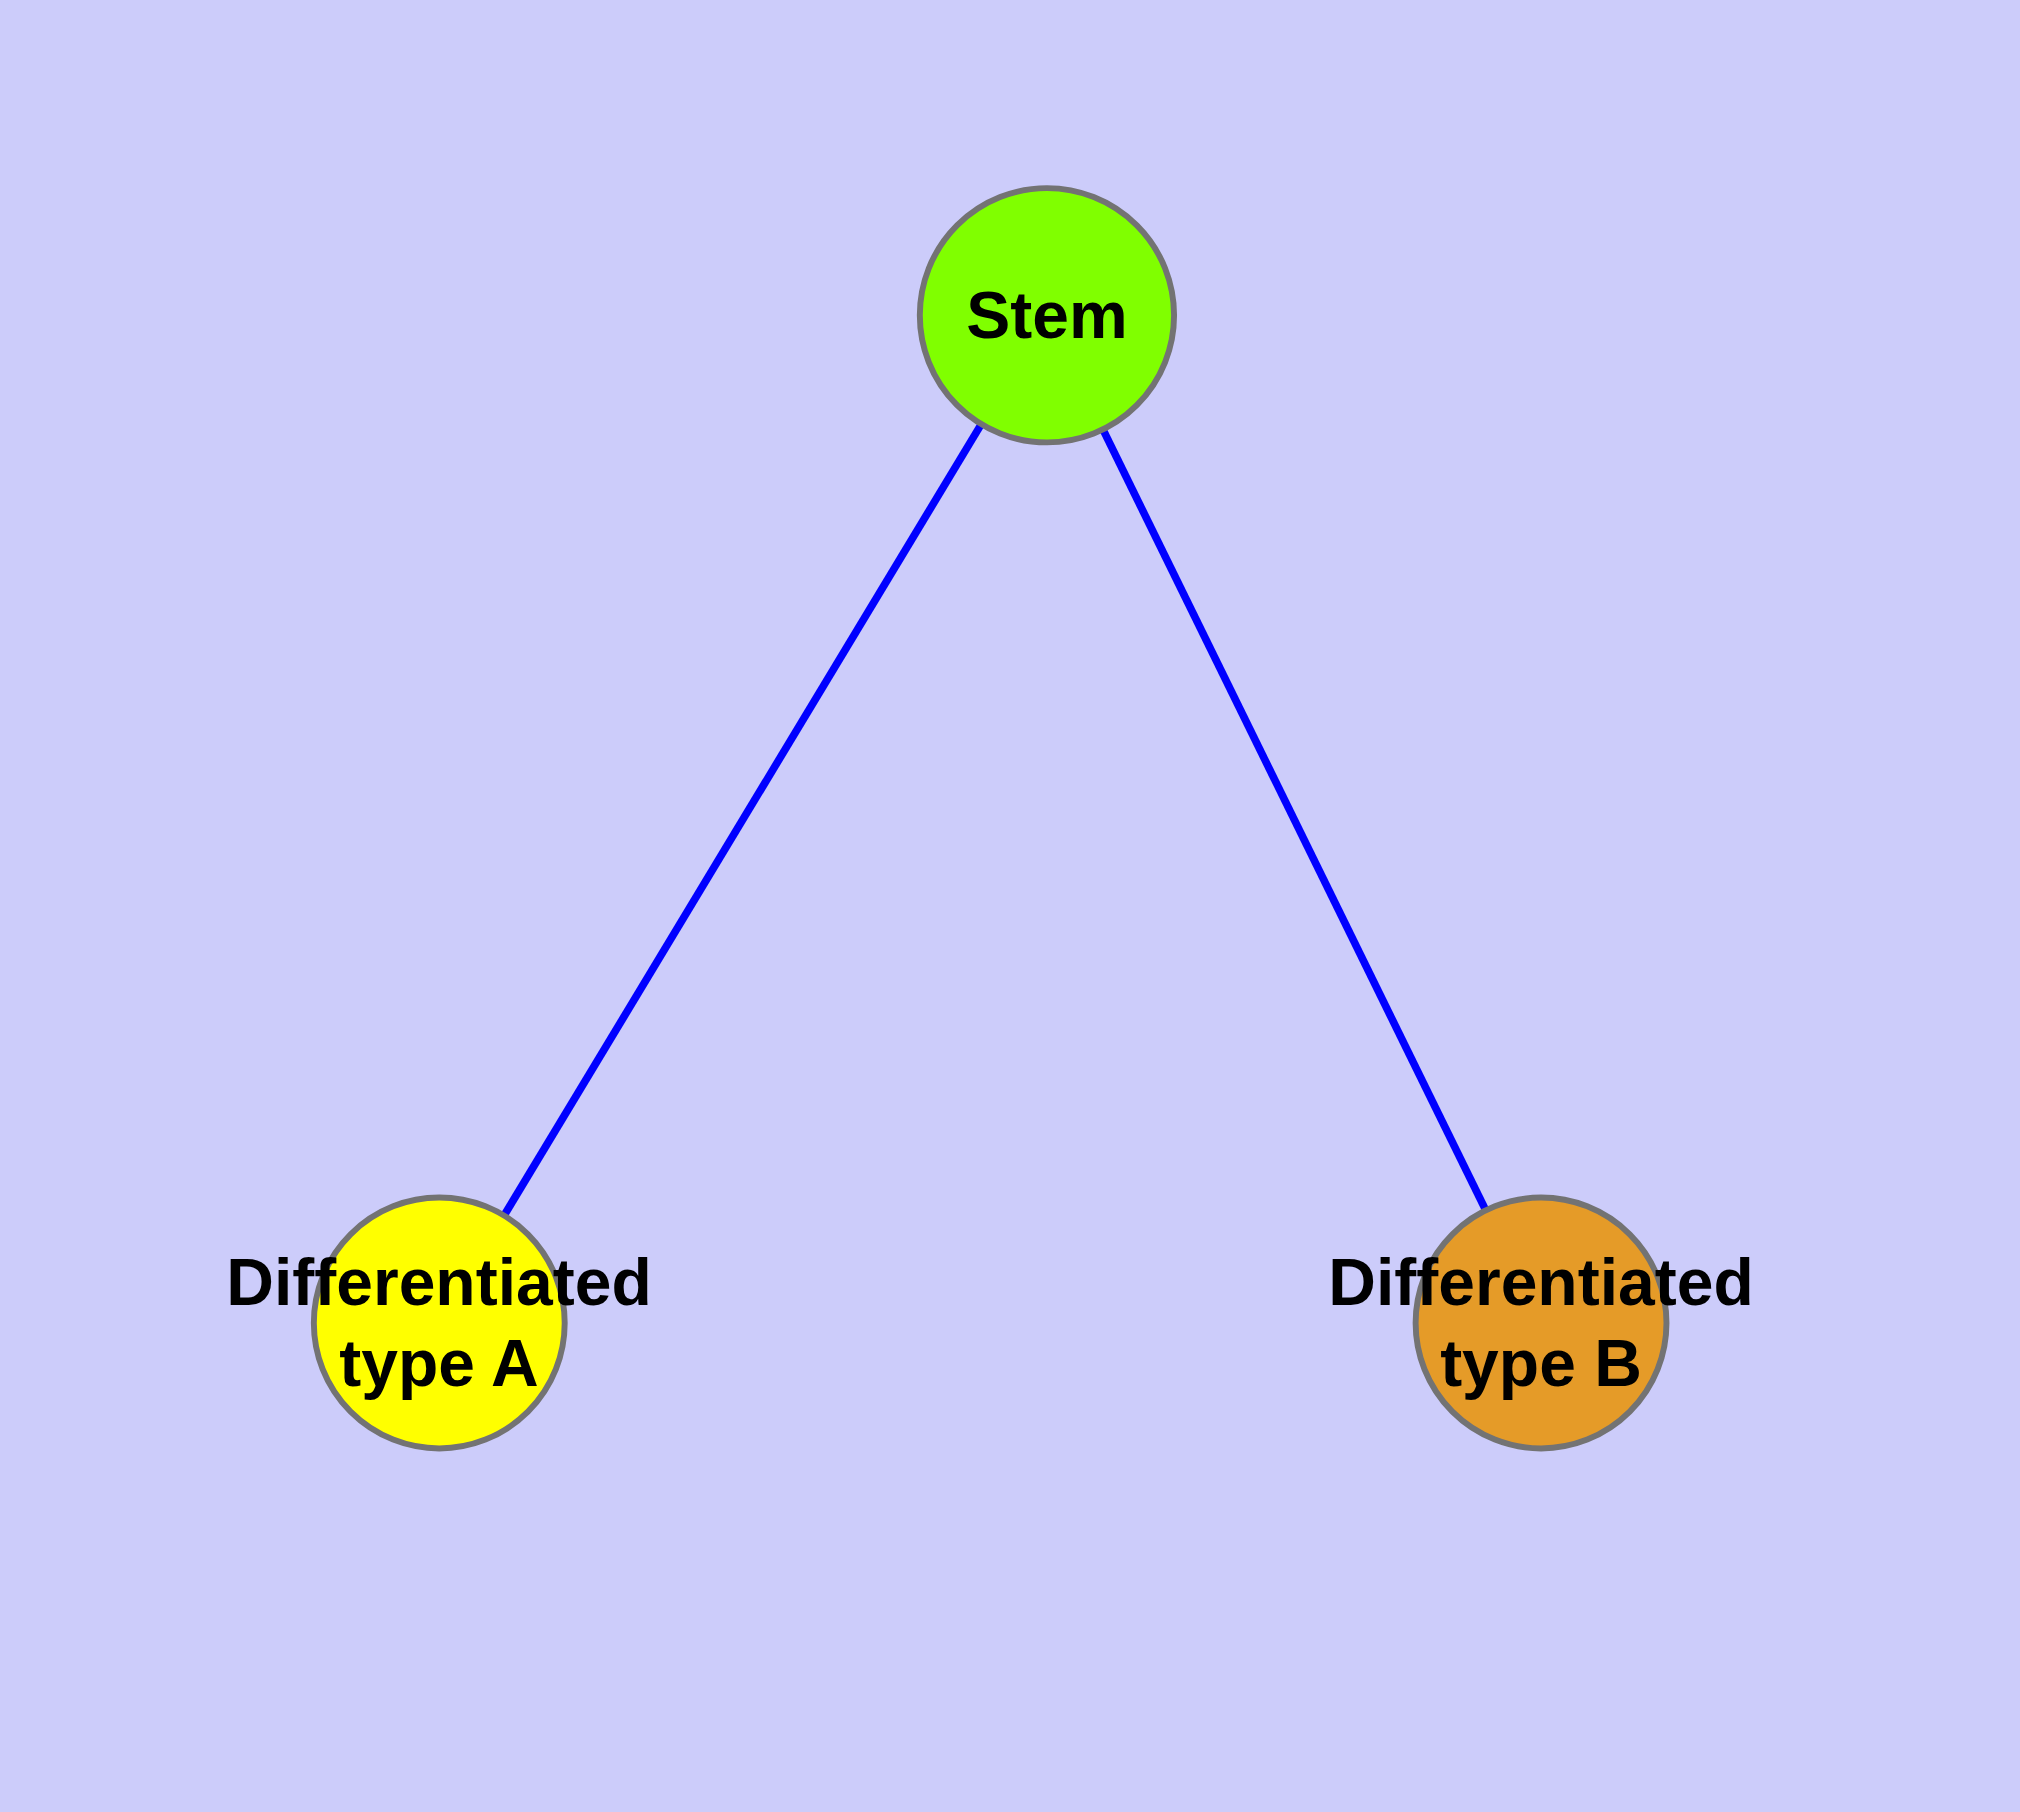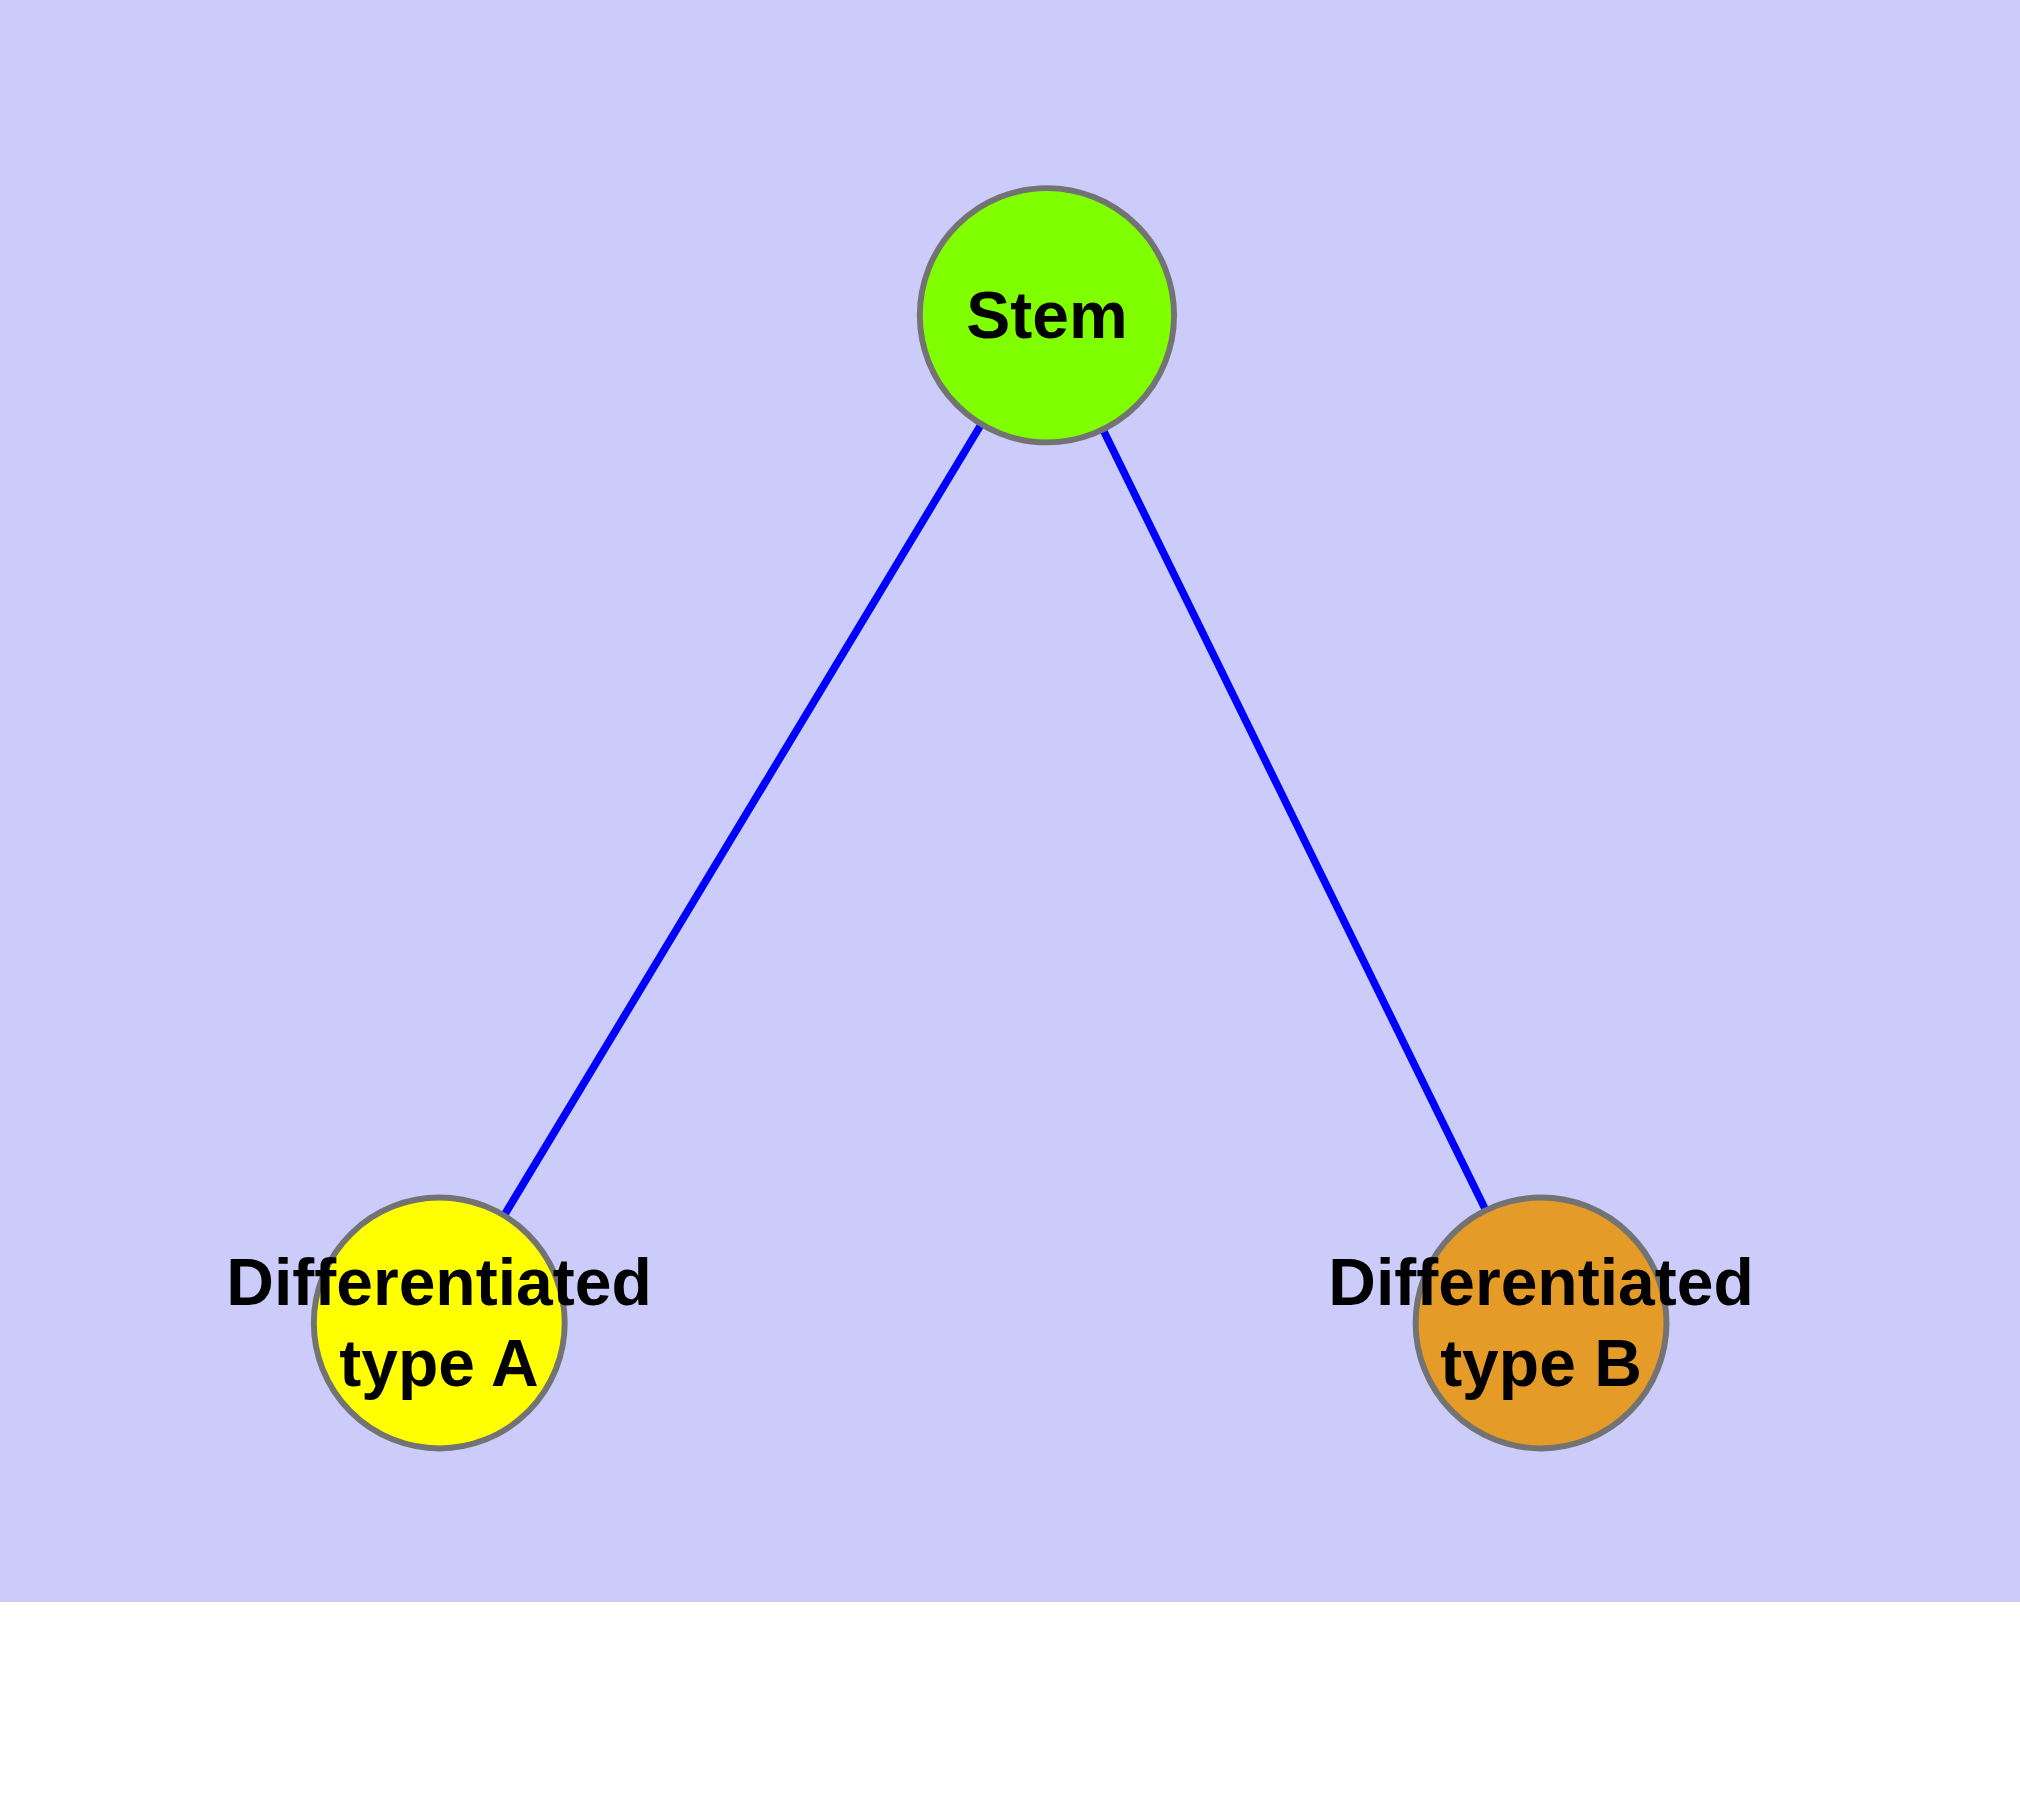--- a/index.html
+++ b/index.html
@@ -37,21 +37,21 @@
     font-size: 66px;
     line-height: 81px;
     white-space: pre;
     pointer-events: none;
     transform: translate(-50%, -50%);
   }
 </style>
 </head>
 <body style="background: rgb(255, 255, 255);">
 
-<div id="canvas" style="width: 2021px; height: 1602px;">
+<div id="canvas" style="width: 2021px; height: 1812px;">
 
   <div id="bg-rect" style="background: rgb(204, 204, 250); width: 2021px; height: 1812px;"></div>
 
   <svg id="graph-svg" viewBox="0 0 2384 2138" xmlns="http://www.w3.org/2000/svg" style="width: 2021px; height: 1812px;">
 
     <g>
       <line id="edge-stem-diff-a" x1="1157.5398559382127" y1="500.45203806062074" x2="594.4273421409634" y2="1434.2606557801876" stroke="#0000ff" stroke-width="9" stroke-linecap="butt"></line>
       <line id="edge-stem-diff-b" x1="1301.0379080350306" y1="506.6810851692132" x2="1752.8425974054367" y2="1428.114662633043" stroke="#0000ff" stroke-width="9" stroke-linecap="butt"></line>
     </g>
 

